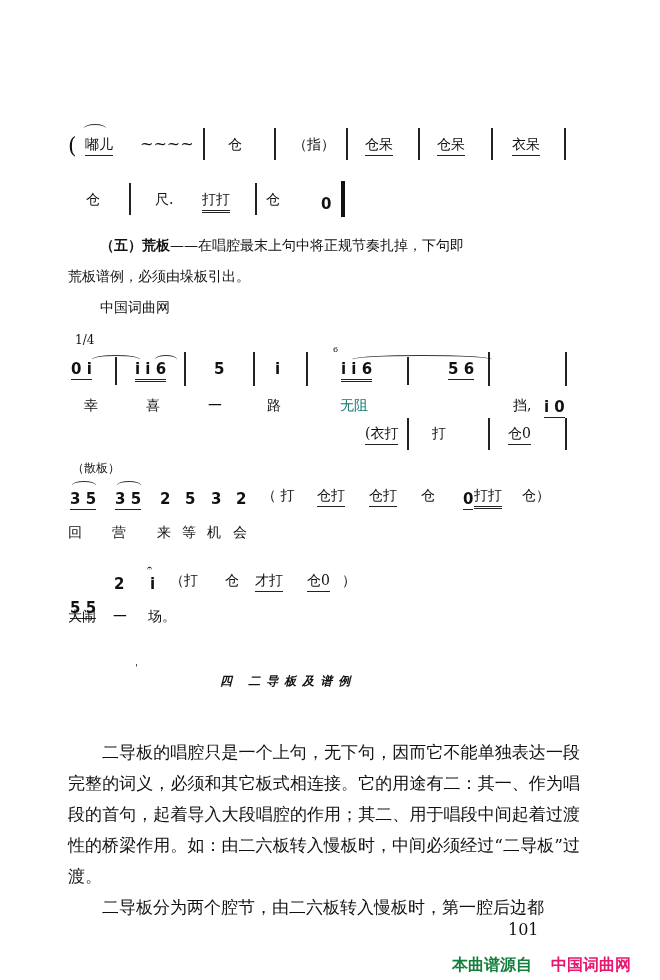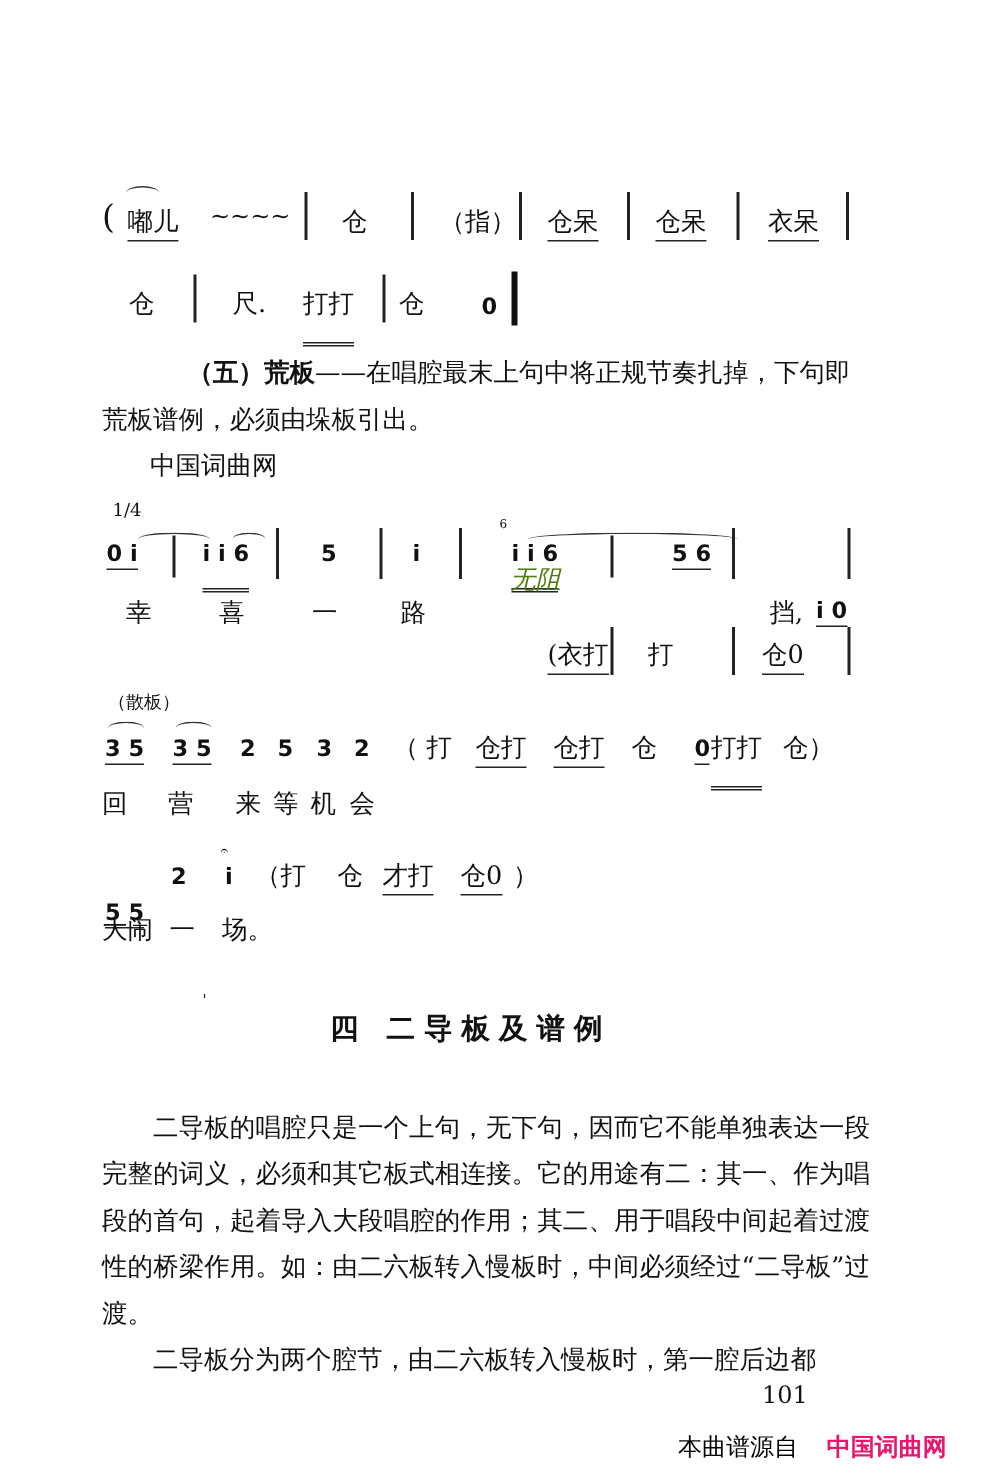--- a/index.html
+++ b/index.html
@@ -2,31 +2,31 @@
 <html><head>
 <meta charset="utf-8">
 <style>
   html, body { margin: 0; padding: 0; }
   body {
     width: 660px; height: 980px; background: #ffffff; color: #111;
     position: relative; overflow: hidden;
     font-family: "DejaVu Serif", "Liberation Serif", serif;
   }
   .abs { position: absolute; white-space: nowrap; }
-  .cjk { font-size: 17px; }
+  .cjk { font-size: 14px; }
   .num { font-family: "DejaVu Sans", "Liberation Sans", sans-serif; font-weight: bold; font-size: 15px; }
   .u1 { border-bottom: 1px solid #222; padding-bottom: 1px; }
-  .u2 { border-bottom: 3px double #222; padding-bottom: 14px; }
+  .u2 { border-bottom: 3px double #222; padding-bottom: 1px; }
   .bar { position: absolute; width: 2px; background: #222; }
   .dbar { position: absolute; width: 4px; background: #111; }
   .slur { position: absolute; border-top: 1.5px solid #333; border-radius: 50% 50% 0 0; height: 8px; }
   .para { position: absolute; left: 100px; width: 480px; font-size: 17px; line-height: 31px; text-align: justify; margin-top: 12px; }
-  .bold { font-weight: bold; font-family: Liberation Sans, sans-serif; margin-left: 25px; }
-  .heading { font-family: "DejaVu Sans", "Liberation Sans", sans-serif; font-weight: bold; font-size: 19px; letter-spacing: 6px; }
-  .watermark-black { font-family: "DejaVu Sans", sans-serif; font-weight: normal; font-size: 16px; color: #000000; margin-top: 20px; }
+  .bold { font-weight: bold; font-family: Liberation Sans, sans-serif; }
+  .heading { font-family: "DejaVu Sans", "Liberation Sans", sans-serif; font-weight: bold; font-size: 12px; letter-spacing: 6px; font-style: italic; }
+  .watermark-black { font-family: "DejaVu Sans", sans-serif; font-weight: bold; font-size: 16px; color: #15803d; margin-top: 20px; }
   .watermark-red { font-family: "DejaVu Sans", sans-serif; font-weight: bold; font-size: 16px; color: #e8166f; }
 </style>
 </head>
 <body>
 
 <div>
   <span class="abs cjk" style="left:68px;top:133px;font-size:22px;">(</span>
   <div class="slur" style="left:84px;top:124px;width:22px;"></div>
   <span class="abs cjk u1" style="left:85px;top:136px;">嘟儿</span>
   <span class="abs" style="left:140px;top:134px;font-size:16px;">~~~~</span>
@@ -78,21 +78,21 @@
   <div class="bar" style="left:407px;top:357px;height:28px;"></div>
   <span class="abs num u1" style="left:448px;top:360px;">5 6</span>
   <div class="bar" style="left:488px;top:352px;height:34px;"></div>
   <span class="abs num u1" style="left:544px;top:360px;margin-top:38px;">i 0</span>
   <div class="bar" style="left:565px;top:352px;height:34px;"></div>
 
   <span class="abs cjk" style="left:84px;top:397px;">幸</span>
   <span class="abs cjk" style="left:146px;top:397px;">喜</span>
   <span class="abs cjk" style="left:208px;top:397px;">一</span>
   <span class="abs cjk" style="left:267px;top:397px;">路</span>
-  <span class="abs cjk" style="left:340px;top:375px;color:#4d7c0f;font-style:italic;">无阻</span>
+  <span class="abs cjk" style="left:340px;top:397px;color:#0f766e;">无阻</span>
   <span class="abs cjk" style="left:513px;top:397px;">挡,</span>
 
   <span class="abs cjk u1" style="left:365px;top:425px;text-align:center;">(衣打</span>
   <div class="bar" style="left:407px;top:418px;height:32px;"></div>
   <span class="abs cjk" style="left:432px;top:425px;">打</span>
   <div class="bar" style="left:488px;top:418px;height:32px;"></div>
   <span class="abs cjk u1" style="left:508px;top:425px;">仓0</span>
   <div class="bar" style="left:565px;top:418px;height:32px;"></div>
 </div>
 

